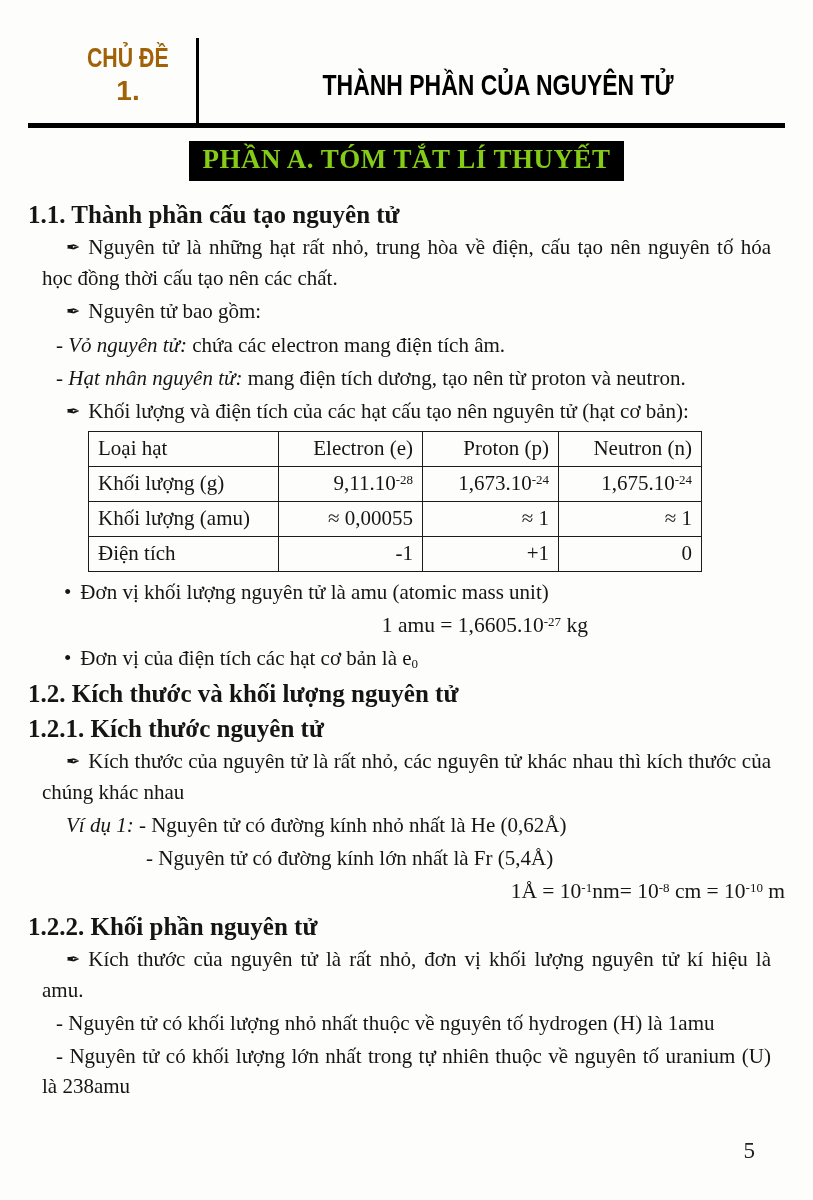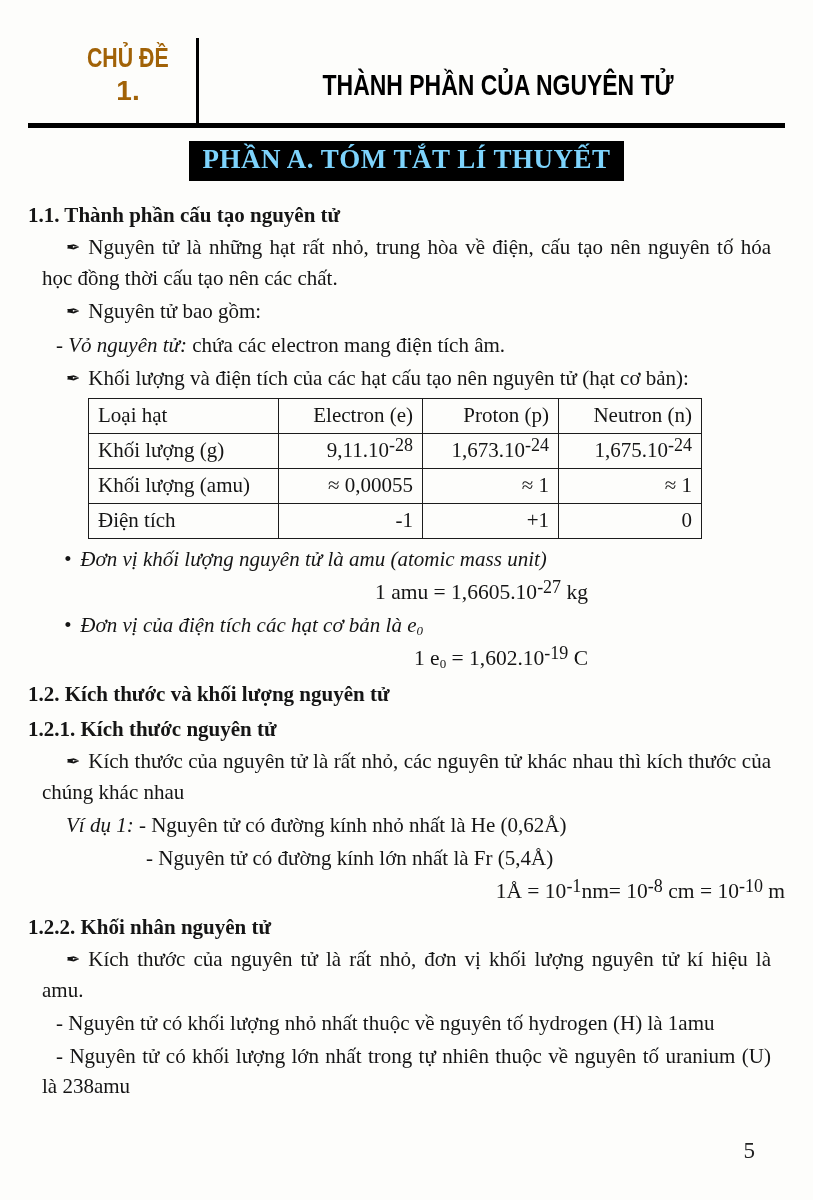--- a/index.html
+++ b/index.html
@@ -18,39 +18,39 @@
   .v-rule { position:absolute; left:196px; top:38px; width:3px; height:87px; background:#000; }
   .chapter-title-wrap {
     position:absolute; left:200px; right:16px; top:70px; text-align:center;
     font-family:"Liberation Sans","DejaVu Sans",sans-serif; font-weight:bold; color:#000;
   }
   .chapter-title-wrap .t { display:inline-block; font-size:28px; transform:scale(.82,1.05); white-space:nowrap; }
   .thick-rule { position:absolute; left:28px; top:123px; width:757px; height:5px; background:#000; }
   
   .banner-row { position:absolute; left:0; right:0; top:141px; text-align:center; }
   .banner {
-    display:inline-block; background:#000; color:#7dd3fc; font-weight:bold;
+    display:inline-block; background:#000; color:#84cc16; font-weight:bold;
     font-size:27px; padding:3px 13px 6px; letter-spacing:.5px;
   }
   
   .content { position:absolute; left:28px; right:28px; top:194px; font-size:21px; line-height:30px; }
-  h3 { font-size:21px; line-height:28px; margin:7px 0 3px; font-weight:bold; }
+  h3 { font-size:25px; line-height:28px; margin:7px 0 3px; font-weight:bold; }
   p { margin:3px 14px; }
   .just { text-align:justify; }
   .pen-para { text-indent:24px; }
   .pen {
     font-family:"DejaVu Sans","Liberation Sans",sans-serif;
     font-size:17px; margin-right:8px; position:relative; top:-1px;
   }
   .dash-para { text-indent:14px; }
   .ital { font-style:italic; }
-  .bullet-para { text-indent:22px;font-style:italic; }
+  .bullet-para { text-indent:22px; }
   .dot { margin-right:9px; }
   .indent2 { padding-left:104px; }
-  sup { font-size:18px; vertical-align:6px; line-height:0; }
+  sup { font-size:13px; vertical-align:6px; line-height:0; }
   sub { font-size:13px; vertical-align:-3px; line-height:0; }
   
   table.particles {
     border-collapse:collapse; table-layout:fixed; width:613px;
     margin:4px 12px 5px 60px; font-size:21px;
   }
   table.particles th, table.particles td {
     border:1.8px solid #1c1c1c; height:29px; padding:1px 9px 3px;
     font-weight:normal; text-align:right; overflow:hidden;
   }
@@ -85,20 +85,21 @@
   <div class="content">
 
     <h3>1.1. Thành phần cấu tạo nguyên tử</h3>
 
     <p class="pen-para just"><span class="pen">✒</span><span>Nguyên tử là những hạt rất nhỏ, trung hòa về điện, cấu tạo nên nguyên tố hóa học đồng thời cấu tạo nên các chất.</span></p>
 
     <p class="pen-para"><span class="pen">✒</span><span>Nguyên tử bao gồm:</span></p>
 
     <p class="dash-para"><span class="ital">- Vỏ nguyên tử:</span><span> chứa các electron mang điện tích âm.</span></p>
 
+    <p class="dash-para"><span class="ital">- Hạt nhân nguyên tử:</span><span> mang điện tích dương, tạo nên từ proton và neutron.</span></p>
 
     <p class="pen-para"><span class="pen">✒</span><span>Khối lượng và điện tích của các hạt cấu tạo nên nguyên tử (hạt cơ bản):</span></p>
 
     <table class="particles">
       <colgroup>
           <col class="c0">
           <col class="c1">
           <col class="c2">
           <col class="c3">
         </colgroup>
@@ -129,36 +130,35 @@
       </tr>
     </tbody>
       </table>
 
     <p class="bullet-para"><span class="dot">•</span><span>Đơn vị khối lượng nguyên tử là amu (atomic mass unit)</span></p>
 
     <div class="equation narrow"><span>1 amu = 1,6605.10</span><sup>-27</sup><span> kg</span></div>
 
     <p class="bullet-para"><span class="dot">•</span><span>Đơn vị của điện tích các hạt cơ bản là e</span><sub>0</sub></p>
 
-    <div class="equation narrow"><span>1 e</span><sub>0</sub><span> = 1,602.10</span><sup>-19</sup><span> C</span></div>
 
     <h3>1.2. Kích thước và khối lượng nguyên tử</h3>
     <h3>1.2.1. Kích thước nguyên tử</h3>
 
     <p class="pen-para just"><span class="pen">✒</span><span>Kích thước của nguyên tử là rất nhỏ, các nguyên tử khác nhau thì kích thước của chúng khác nhau</span></p>
 
     <p class="pen-para"><span class="ital">Ví dụ 1:</span><span> - Nguyên tử có đường kính nhỏ nhất là He (0,62Å)</span></p>
 
     <p class="indent2">- Nguyên tử có đường kính lớn nhất là Fr (5,4Å)</p>
 
 
 
     <div class="equation"><span>1Å = 10</span><sup>-1</sup><span>nm= 10</span><sup>-8</sup><span> cm = 10</span><sup>-10</sup><span> m</span></div>
 
-    <h3>1.2.2. Khối nhân nguyên tử</h3>
+    <h3>1.2.2. Khối phần nguyên tử</h3>
 
     <p class="pen-para just"><span class="pen">✒</span><span>Kích thước của nguyên tử là rất nhỏ, đơn vị khối lượng nguyên tử kí hiệu là amu.</span></p>
 
     <p class="dash-para">- Nguyên tử có khối lượng nhỏ nhất thuộc về nguyên tố hydrogen (H) là 1amu</p>
 
     <p class="dash-para just">- Nguyên tử có khối lượng lớn nhất trong tự nhiên thuộc về nguyên tố uranium (U) là 238amu</p>
 
   </div>
 
   <div class="page-number">5</div>

